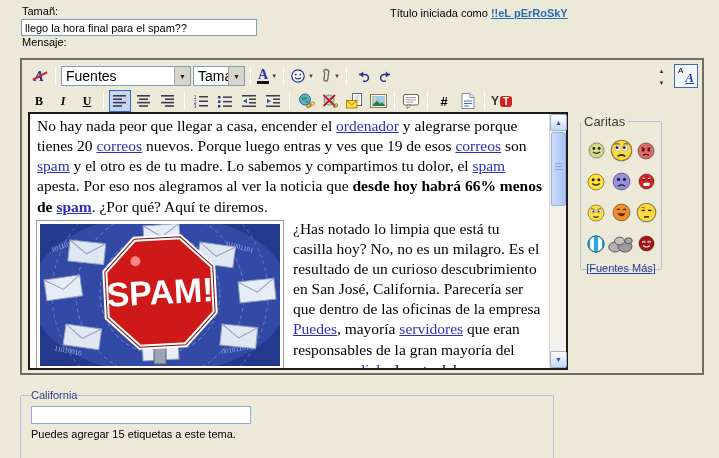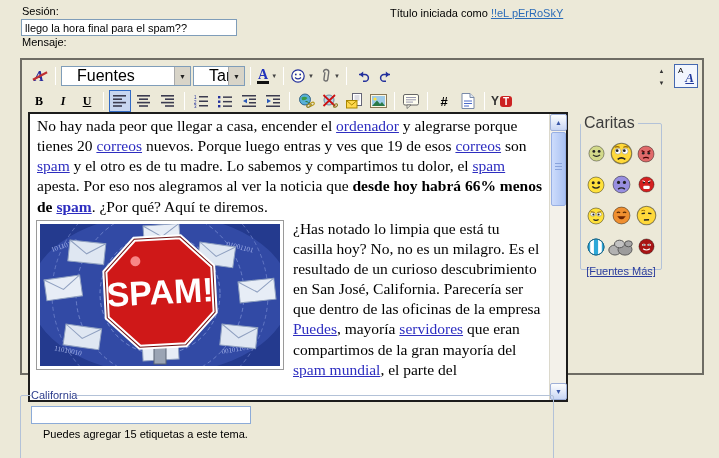--- a/index.html
+++ b/index.html
@@ -4,37 +4,37 @@
 <style>
   * { margin:0; padding:0; box-sizing:border-box; }
   html,body { width:719px; height:458px; overflow:hidden; }
   body { background:#ece9d8; font-family:"Liberation Sans", sans-serif; font-size:11px; color:#000; position:relative; }
 
   .abs { position:absolute; }
   .lbl { font-size:11px; color:#000; }
 
   
   .xp-input { background:#fff; border:1px solid #7f9db9; font-family:"Liberation Sans",sans-serif; font-size:11px; padding:1px 3px; }
-  #titulo-input { left:21px; top:19px; width:216px; height:17px; }
+  #titulo-input { left:21px; top:19px; width:236px; height:17px; }
   #session { left:390px; top:7px; }
-  #session a { color:#2b6cb8; text-decoration:underline; cursor:pointer; }
+  #session a { color:#2b6cb8; text-decoration:underline; cursor:pointer;font-weight:bold; }
 
   
   #editor-container { left:20px; top:58px; width:684px; height:317px; border:2px solid #6e6c64; background:#ece9d8; }
 
   
   .tb-row { position:absolute; left:6px; display:flex; align-items:center; gap:2px; }
   #tb-row1 { top:4px; height:24px; }
   #tb-row2 { top:30px; height:22px; }
   .tb-btn { min-width:22px; height:22px; display:flex; align-items:center; justify-content:center; border:1px solid transparent; cursor:pointer; position:relative; }
   .tb-btn.sel { border:1px solid #316ac5; background:#c8d6f0; }
   .tb-sep { width:1px; height:18px; background:#b9b6a8; border-right:1px solid #fff; margin:0 3px; }
   .dd-arrow { font-size:6px; color:#444; margin-left:2px; }
   .combo { height:20px; background:#fff; border:1px solid #7f9db9; display:flex; align-items:center; cursor:pointer; }
-  .combo .txt { padding-left:15px; flex:1; font-size:16px; color:#000; overflow:hidden; white-space:nowrap; }
+  .combo .txt { padding-left:4px; flex:1; font-size:14px; color:#000; overflow:hidden; white-space:nowrap; }
   .combo .btn { width:16px; height:100%; background:#d8d4c8; border-left:1px solid #aaa; display:flex; align-items:center; justify-content:center; font-size:7px; color:#222; }
   #fonts-combo { width:130px; }
   #size-combo { width:52px; }
   .glyph-b { font-weight:bold; font-size:12px; font-family:"Liberation Serif",serif; }
   .glyph-i { font-style:italic; font-weight:bold; font-size:12px; font-family:"Liberation Serif",serif; }
   .glyph-u { text-decoration:underline; font-weight:bold; font-size:12px; font-family:"Liberation Serif",serif; }
   .glyph-hash { font-weight:bold; font-size:13px; }
   .color-a { font-family:"Liberation Serif",serif; font-weight:bold; font-size:14px; color:#2233bb; line-height:12px; border-bottom:3px solid #111; padding:0 1px; }
   .fontstyle-a { font-family:"Liberation Serif",serif; font-weight:bold; font-style:italic; font-size:15px; color:#2a2a9c; position:relative; }
   .fontstyle-a::after { content:""; position:absolute; left:-2px; top:7px; width:16px; height:2px; background:#c03030; transform:rotate(-28deg); }
@@ -43,57 +43,57 @@
   .yt-t { background:#cc2222; color:#fff; font-weight:bold; font-size:10px; border-radius:3px; padding:0 3px; margin-left:1px; }
 
   
   #tb-spinners { left:633px; top:6px; width:14px; display:flex; flex-direction:column; gap:3px; }
   .spin-btn { width:13px; height:9px; display:flex; align-items:center; justify-content:center; font-size:6px; color:#333; cursor:pointer; }
   #richtext-toggle { left:652px; top:4px; width:24px; height:24px; border:1px solid #4468b0; background:#f2f6fd; cursor:pointer; }
   #richtext-toggle .sa { position:absolute; left:3px; top:1px; font-size:8px; color:#000; }
   #richtext-toggle .ba { position:absolute; right:3px; bottom:1px; font-size:13px; font-style:italic; font-weight:bold; color:#223a9c; text-decoration:underline; font-family:"Liberation Serif",serif; }
 
   
-  #editor-area { left:6px; top:52px; width:540px; height:290px; border:2px solid #1c1c1c; background:#fff; }
+  #editor-area { left:6px; top:52px; width:540px; height:258px; border:2px solid #1c1c1c; background:#fff; }
   #editor-content { position:absolute; left:0; top:0; right:17px; bottom:0; overflow:hidden; padding:2px 7px 0 7px; font-family:"Liberation Serif",serif; font-size:15.5px; line-height:1.3; color:#000; cursor:text; }
   #editor-content a { color:#2d2dc0; text-decoration:underline; cursor:pointer; }
   .rbold { font-weight:bold; }
   #spam-figure { float:left; margin:4px 10px 2px 0; border:3px solid #fff; outline:1px solid #9a9a9a; width:246px; height:148px; background:#243a8e; }
   #para2 { margin-top:2px; }
 
   
   #scrollbar { position:absolute; right:0; top:0; width:17px; height:100%; background:#f3f1ea; border-left:1px solid #dcd9cc; }
   .sb-btn { position:absolute; left:0; width:17px; height:17px; background:linear-gradient(#fdfefe,#c9d6f4); border:1px solid #9fb0d8; border-radius:2px; display:flex; align-items:center; justify-content:center; font-size:7px; color:#3a57a8; cursor:pointer; }
   #sb-up { top:0; }
   #sb-down { bottom:0; }
   #sb-thumb { position:absolute; left:1px; top:18px; width:15px; height:74px; background:linear-gradient(90deg,#cddcfc,#aac2f2); border:1px solid #98b0e4; border-radius:2px; cursor:pointer; }
   #sb-thumb::after { content:""; position:absolute; left:3px; right:3px; top:33px; height:1px; background:#8aa4dc; box-shadow:0 3px 0 #8aa4dc, 0 -3px 0 #8aa4dc; }
 
   
   #caritas-box { left:558px; top:54px; width:82px; height:156px; border:1px solid #b3c2d8; border-radius:2px; padding:4px 0 0 0; }
-  #caritas-box legend, .legend { font-size:16px; padding:0 3px; }
+  #caritas-box legend, .legend { font-size:13px; padding:0 3px; }
   #caritas-legend { color:#3c3c3c; }
   #caritas-grid { display:grid; grid-template-columns:repeat(3,25px); grid-auto-rows:31px; justify-content:center; align-items:center; justify-items:center; margin-top:2px; }
   #caritas-grid span { cursor:pointer; display:flex; align-items:center; justify-content:center; }
   #mostrar-mas { display:block; text-align:center; margin-top:3px; color:#2b3c9c; text-decoration:underline; cursor:pointer; }
 
   
   #etiquetas-box { left:20px; top:389px; width:534px; height:80px; border:1px solid #b3c2d8; border-radius:2px; padding:2px 0 0 10px; }
   #etiquetas-legend { color:#2b3c8c; }
   #etiquetas-instruction { margin-top:6px; }
   #etiquetas-input { display:block; margin-top:3px; width:220px; height:18px; border:1px solid #8cabd8; }
-  #etiquetas-note { margin-top:4px;margin-left:12px; }
+  #etiquetas-note { margin-top:4px; }
 
   fieldset { position:absolute; background:transparent; }
   svg { display:block; }
 </style>
 </head>
 <body>
 
-<div class="abs lbl" style="left:22px; top:5px;">Sesión:</div>
+<div class="abs lbl" style="left:22px; top:5px;">Tamañ:</div>
 <input class="abs xp-input" id="titulo-input" value="llego la hora final para el spam??" style="">
 <div class="abs lbl" id="session">
   <span>Título iniciada como </span><a>!!eL pErRoSkY</a>
 </div>
 <div class="abs lbl" style="left:22px; top:36px;">Mensaje:</div>
 
 <div class="abs" id="editor-container">
 
   <div class="tb-row" id="tb-row1">
     <div class="tb-btn">
@@ -339,21 +339,21 @@
           </g>
           <rect x="114" y="118" width="12" height="22" fill="#9aa4b4" stroke="#5a6474"></rect>
           <g transform="rotate(-3 120 68)">
             <polygon points="174,91 143,122 97,122 66,91 66,45 97,14 143,14 174,45" fill="#cf1818" stroke="#fff" stroke-width="5"></polygon>
             <polygon points="174,91 143,122 97,122 66,91 66,45 97,14 143,14 174,45" fill="none" stroke="#701010" stroke-width="1"></polygon>
             <circle cx="97" cy="36" r="5" fill="#ff9a9a" opacity="0.85"></circle>
             <text x="120" y="80" text-anchor="middle" font-size="34" font-weight="bold" font-family="Liberation Sans, sans-serif" fill="#fff">SPAM!</text>
           </g>
         </svg>
       </div>
-      <p id="para2"><span>¿Has notado lo limpia que está tu casilla hoy? No, no es un milagro. Es el resultado de un curioso descubrimiento en San José, California. Parecería ser que dentro de las oficinas de la empresa </span><a>Puedes</a><span>, mayoría </span><a>servidores</a><span> que eran compartimos de la gran mayoría del </span><a>spam mundial</a><span>, el parte del</span></p>
+      <p id="para2"><span>¿Has notado lo limpia que está tu casilla hoy? No, no es un milagro. Es el resultado de un curioso descubrimiento en San José, California. Parecería ser que dentro de las oficinas de la empresa </span><a>Puedes</a><span>, mayoría </span><a>servidores</a><span> que eran responsables de la gran mayoría del </span><a>spam mundial</a><span>, el parte del</span></p>
     </div>
     <div id="scrollbar">
       <div class="sb-btn" id="sb-up">▲</div>
       <div id="sb-thumb"></div>
       <div class="sb-btn" id="sb-down">▼</div>
     </div>
   </div>
 
   <fieldset id="caritas-box">
     <legend id="caritas-legend">Caritas</legend>

